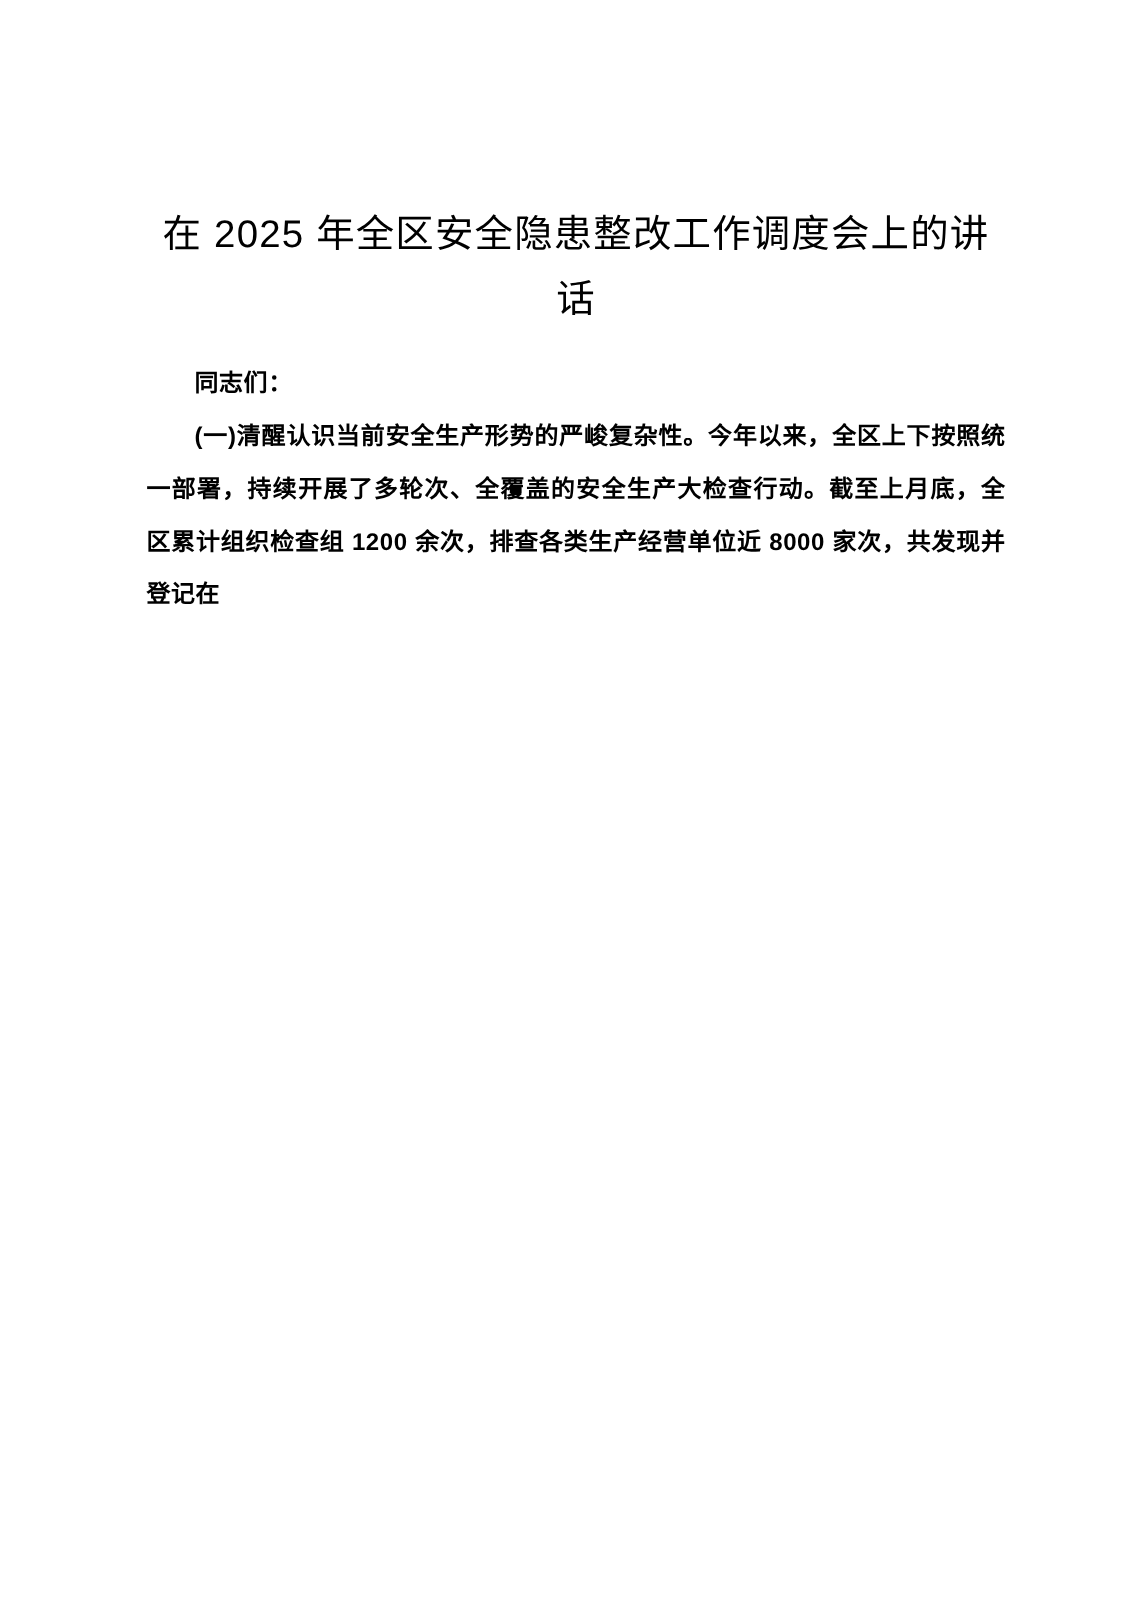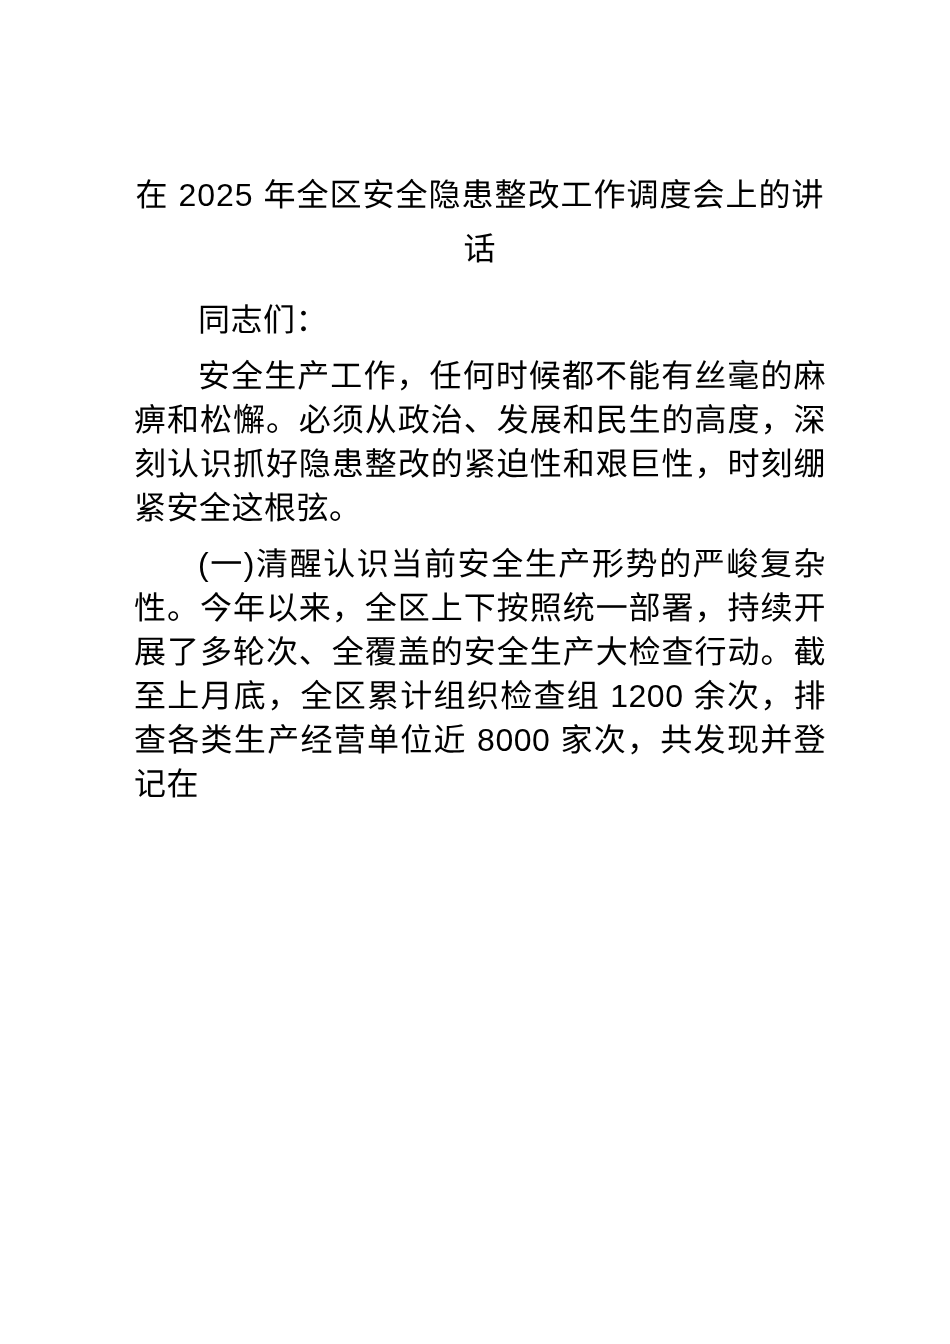--- a/index.html
+++ b/index.html
@@ -23,37 +23,37 @@
   }
   .doc-title {
     font-size: 32px;
     line-height: 54px;
     font-weight: 500;
     text-align: center;
     letter-spacing: 1px;
     margin: 0 0 22px 0;
   }
   .doc-body p {
-    font-size: 32px;
+    font-size: 20px;
     line-height: 44px;
     letter-spacing: 0.5px;
     text-align: justify;
     text-indent: 2em;
-    margin: 12px;
+    margin: 0;
     word-break: break-all;
+    font-weight: bold;
   }
 </style>
 </head>
 <body>
 
 <div class="page">
   <h1 class="doc-title">在 2025 年全区安全隐患整改工作调度会上的讲话</h1>
 
   <div class="doc-body">
     <p>同志们：</p>
 
 
 
-    <p>安全生产工作，任何时候都不能有丝毫的麻痹和松懈。必须从政治、发展和民生的高度，深刻认识抓好隐患整改的紧迫性和艰巨性，时刻绷紧安全这根弦。</p>
 
     <p>(一)清醒认识当前安全生产形势的严峻复杂性。今年以来，全区上下按照统一部署，持续开展了多轮次、全覆盖的安全生产大检查行动。截至上月底，全区累计组织检查组 1200 余次，排查各类生产经营单位近 8000 家次，共发现并登记在</p>
   </div>
 </div>
 
 </body></html>

